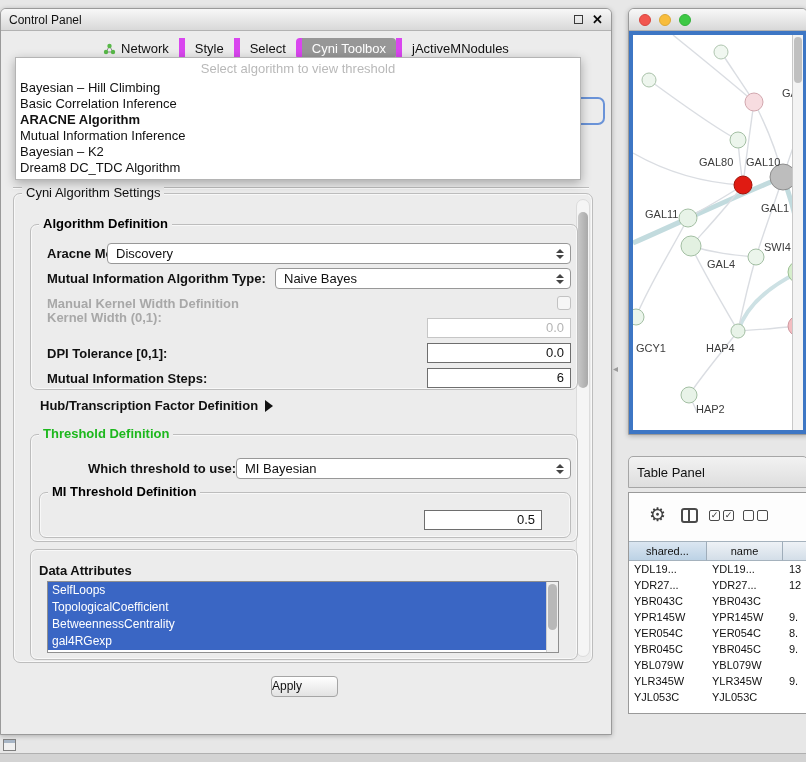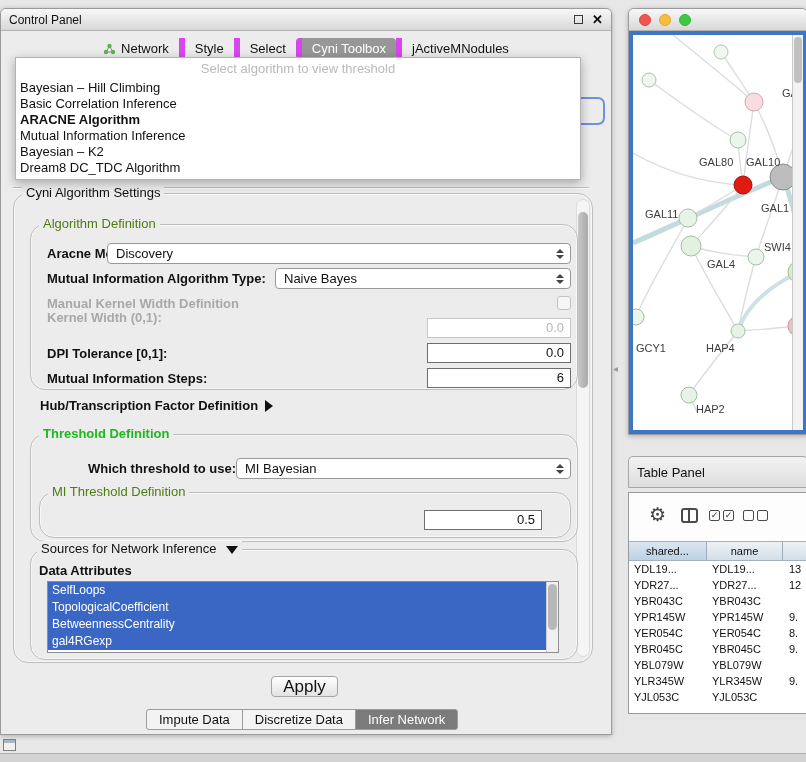--- a/index.html
+++ b/index.html
@@ -25,23 +25,23 @@
 
   #focus-frag{position:absolute;left:558px;top:88px;width:46px;height:28px;border:2px solid #6a93d8;border-radius:7px;z-index:1}
   #groove{position:absolute;left:12px;top:178px;width:576px;height:0;border-top:1px solid #bdbdbd;border-bottom:1px solid #fbfbfb}
 
   #alg-popup{position:absolute;left:14px;top:48px;width:566px;height:123px;background:#fff;
              border:1px solid #b4b4b4;box-shadow:0 3px 10px rgba(0,0,0,.3);z-index:9;font-size:13px}
   #alg-popup .ph{height:22px;line-height:22px;text-align:center;color:#b9b9b9}
   .alg-item{height:16px;line-height:16px;padding-left:4px}
   .alg-item.selected{font-weight:bold}
 
-  .gbox{position:absolute;border:1px solid #bdbdbd;border-radius:15px;box-shadow:inset 0 0 0 1px #f8f8f8}
+  .gbox{position:absolute;border:1px solid #bdbdbd;border-radius:7px;box-shadow:inset 0 0 0 1px #f8f8f8}
   .gtitle{position:absolute;top:-9px;left:8px;background:#ececec;padding:0 4px;font-size:13px;line-height:16px;white-space:nowrap}
-  .gtitle.blue{color:#4d7c0f;font-weight:normal}
+  .gtitle.blue{color:#000000;font-weight:bold}
   .gtitle.green{color:#1db81d;font-weight:bold}
 
   #settings-group{left:12px;top:184px;width:580px;height:470px}
   #set-scroll{position:absolute;right:2px;top:5px;bottom:5px;width:14px;background:#f5f5f5;border:1px solid #dcdcdc;border-radius:7px}
   #set-thumb{position:absolute;left:1px;right:1px;top:12px;height:176px;background:linear-gradient(90deg,#c8c8c8,#a9a9a9);border-radius:6px}
 
   #alg-group{left:16px;top:30px;width:548px;height:166px}
   .lbl{position:absolute;font-size:13px;font-weight:bold;line-height:21px;white-space:nowrap}
   .lbl.dis{color:#a8a8a8}
   .combo{position:absolute;height:21px;background:#fff;border:1px solid #989898;border-radius:4px;
@@ -71,21 +71,21 @@
   #lbl-mithr{left:8px;top:17px}     #fld-mithr{left:384px;top:17px;width:118px}
 
   #src-group{left:16px;top:355px;width:548px;height:111px}
   #lbl-dataattr{left:8px;top:10px}
   #attr-list{position:absolute;left:16px;top:31px;width:512px;height:72px;background:#fff;border:1px solid #8f8f8f;overflow:hidden}
   .attr-item{height:17px;line-height:17px;background:#3a66c4;color:#fff;font-size:12px;padding-left:4px;margin-right:12px}
   #attr-scroll{position:absolute;right:0;top:0;bottom:0;width:12px;background:#f0f0f0;border-left:1px solid #cfcfcf}
   #attr-thumb{position:absolute;left:1px;right:1px;top:2px;height:46px;background:#b8b8b8;border-radius:5px}
 
   #apply-btn{position:absolute;left:270px;top:667px;width:67px;height:21px;background:linear-gradient(#ffffff,#e2e2e2);
-             border:1px solid #a5a5a5;border-radius:4px;font-size:17px;text-align:center;line-height:19px}
+             border:1px solid #a5a5a5;border-radius:4px;font-size:12px;line-height:19px}
 
   #bottom-tabs{position:absolute;left:145px;top:700px;display:flex;height:21px;font-size:13px}
   .btab{padding:0 12px;line-height:19px;border:1px solid #9c9c9c;background:#f3f3f3;margin-left:-1px;white-space:nowrap}
   .btab:first-child{margin-left:0;border-radius:3px 0 0 3px}
   .btab:last-child{border-radius:0 3px 3px 0}
   .btab.active{background:#7b7b7b;color:#fff}
 
   
   #net{left:628px;top:8px;width:180px;height:427px;border-radius:6px 6px 0 0}
   #net-lights{display:flex;align-items:center;gap:8px;padding-left:2px}
@@ -241,44 +241,35 @@
             </span>
         </div>
 
         <div id="mi-group" class="gbox">
           <span class="gtitle blue">MI Threshold Definition</span>
           <div class="tfield" id="fld-mithr">0.5</div>
         </div>
       </div>
 
       <div id="src-group" class="gbox">
-        <span class="gtitle" style="left:6px">
-          <span>Sources for Network Inference</span>
-          <span class="tri-down"></span>
-        </span>
         <span class="lbl" id="lbl-dataattr">Data Attributes</span>
         <div id="attr-list">
           <div class="attr-item">SelfLoops</div>
           <div class="attr-item">TopologicalCoefficient</div>
           <div class="attr-item">BetweennessCentrality</div>
           <div class="attr-item">gal4RGexp</div>
           <div id="attr-scroll">
             <div id="attr-thumb"></div>
           </div>
         </div>
       </div>
     </div>
 
     <div id="apply-btn">Apply</div>
 
-    <div id="bottom-tabs">
-      <span class="btab">Impute Data</span>
-      <span class="btab">Discretize Data</span>
-      <span class="btab active">Infer Network</span>
-    </div>
   </div>
 
   <div id="net" class="window">
     <div class="titlebar">
       <span id="net-lights">
         <span class="tl red"></span>
         <span class="tl yellow"></span>
         <span class="tl green"></span>
       </span>
     </div>

